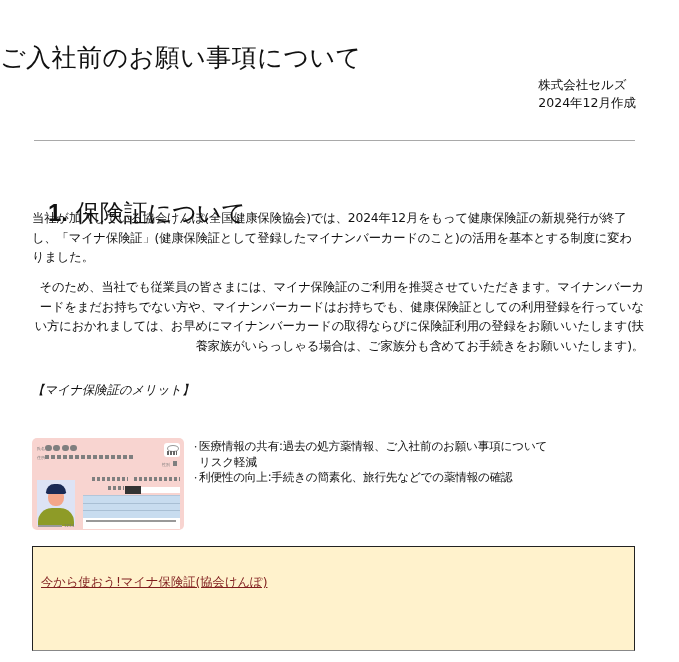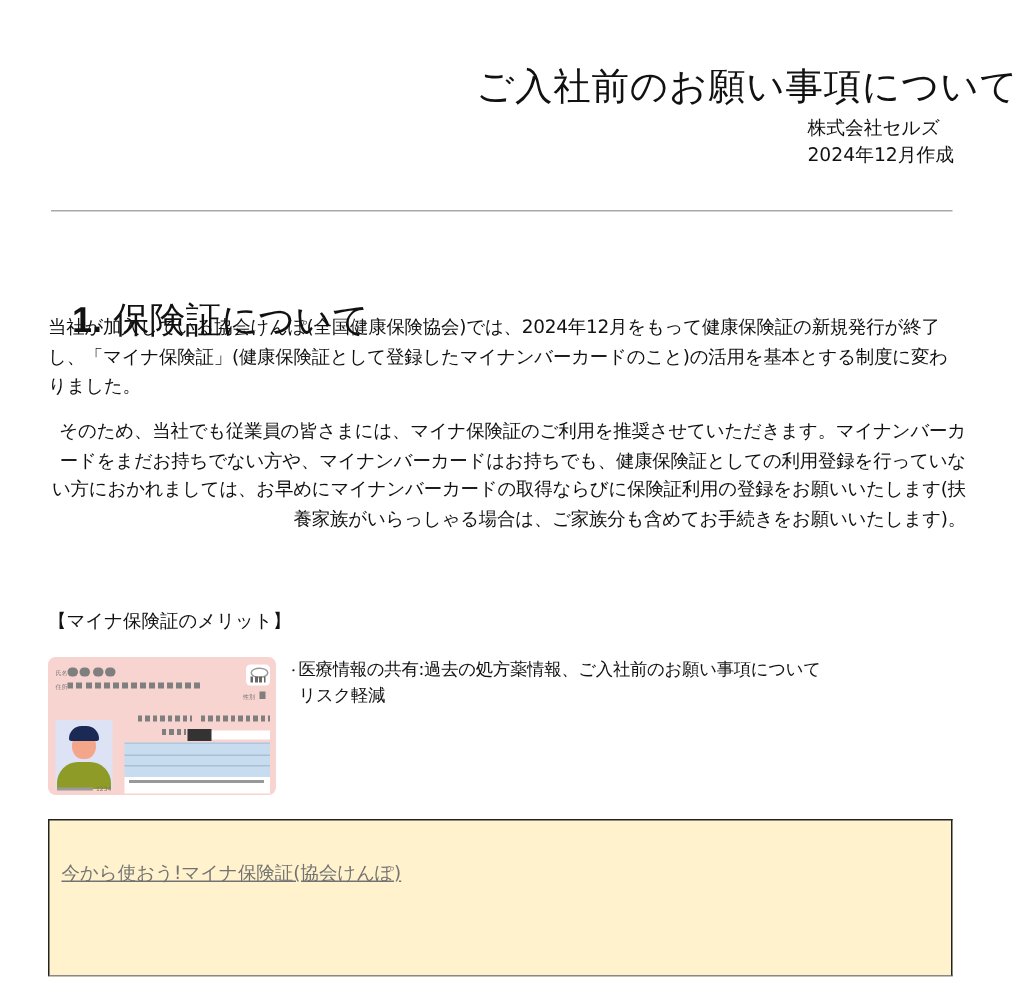--- a/index.html
+++ b/index.html
@@ -3,42 +3,42 @@
 <meta charset="utf-8">
 <style>
   html, body { margin: 0; padding: 0; background: #ffffff; }
   body {
     width: 679px; height: 662px; overflow: hidden; position: relative;
     font-family: "DejaVu Sans", "Liberation Sans", sans-serif;
     color: #111;
   }
   .title {
     position: absolute; left: 0; width: 679px; top: 24px;
-    text-align: right; font-size: 25px; font-weight: normal; letter-spacing: 0.5px;
+    text-align: left; font-size: 25px; font-weight: normal; letter-spacing: 0.5px;
   }
   .meta {
     position: absolute; right: 43px; top: 76px; text-align: left;
     font-size: 12.5px; line-height: 18px;
   }
   .divider {
     position: absolute; left: 34px; width: 601px; top: 140px;
     height: 0; border-top: 1px solid #a9a9a9;
   }
   .section-heading {
     position: absolute; left: 32px; top: 181px; font-size: 24px; font-weight: normal;
     margin: 16px;
   }
   .section-heading .num { font-weight: bold; font-family: "Liberation Sans", sans-serif; }
   .para {
     position: absolute; left: 32px; width: 612px; font-size: 12.3px; line-height: 19.5px;
     margin: 0; letter-spacing: -0.15px;
   }
   .p1 { top: 209px; }
   .p2 { top: 278px; text-align: right; }
-  .merits-label { position: absolute; left: 32px; top: 406px; font-size: 12.3px; margin: 0; }
+  .merits-label { position: absolute; left: 32px; top: 382px; font-size: 12.3px; margin: 0; font-style: italic; }
   .card {
     position: absolute; left: 32px; top: 438px; width: 152px; height: 92px;
     background: #f8d4d0; border-radius: 5px; overflow: hidden;
   }
   .card .label-sm { position: absolute; font-size: 4px; color: #777; }
   .card .dots { position: absolute; background: #7f7f7f; border-radius: 3px; }
   .card .photo {
     position: absolute; left: 5px; top: 42px; width: 38px; height: 46px; background: #dde3f5;
     overflow: hidden;
   }
@@ -72,21 +72,21 @@
     position: absolute; left: 191px; top: 439px; font-size: 11.6px; line-height: 15px;
     margin: 0; padding: 0; list-style: none; letter-spacing: -0.2px;
   }
   .merits li { margin: 0; padding-left: 8px; text-indent: -8px; }
   .merits li::before { content: "・"; display: inline-block; width: 8px; text-indent: 0; margin-right: 0; font-size: 9px; }
   .info-box {
     position: absolute; left: 32px; top: 546px; width: 603px; height: 105px;
     background: #fff2cc; border: 1px solid #222; border-bottom-color: #888; box-sizing: border-box;
   }
   .info-box .inner { position: absolute; left: 8px; top: 26px; font-size: 12.3px; line-height: 18.5px; }
-  .link { color: #737373; text-decoration: underline; cursor: pointer; }
+  .link { color: #7f1d1d; text-decoration: underline; cursor: pointer; }
 </style>
 </head>
 <body>
 
 <h1 class="title">ご入社前のお願い事項について</h1>
 
 <div class="meta">
   <div>株式会社セルズ</div>
   <div>2024年12月作成</div>
 </div>
@@ -130,19 +130,20 @@
     </div>
   <div class="white">
       <i style="position:absolute;left:3px;top:2px;width:90px;height:2px;background:#999;"></i>
     </div>
   <span class="dots" style="left:6px;top:87px;width:24px;height:2px;border-radius:0;background:#9a9a9a;"></span>
   <span class="label-sm" style="left:32px;top:85px;">1234</span>
 </div>
 
 <ul class="merits">
   <li><span>医療情報の共有:</span><span>過去の処方薬情報、ご入社前のお願い事項について</span><br><span>リスク軽減</span></li>
+  <li><span>利便性の向上:</span><span>手続きの簡素化、旅行先などでの薬情報の確認</span></li>
 </ul>
 
 <div class="info-box">
   <div class="inner">
     <div><a class="link">今から使おう!マイナ保険証(協会けんぽ)</a></div>
   </div>
 </div>
 
 </body></html>

